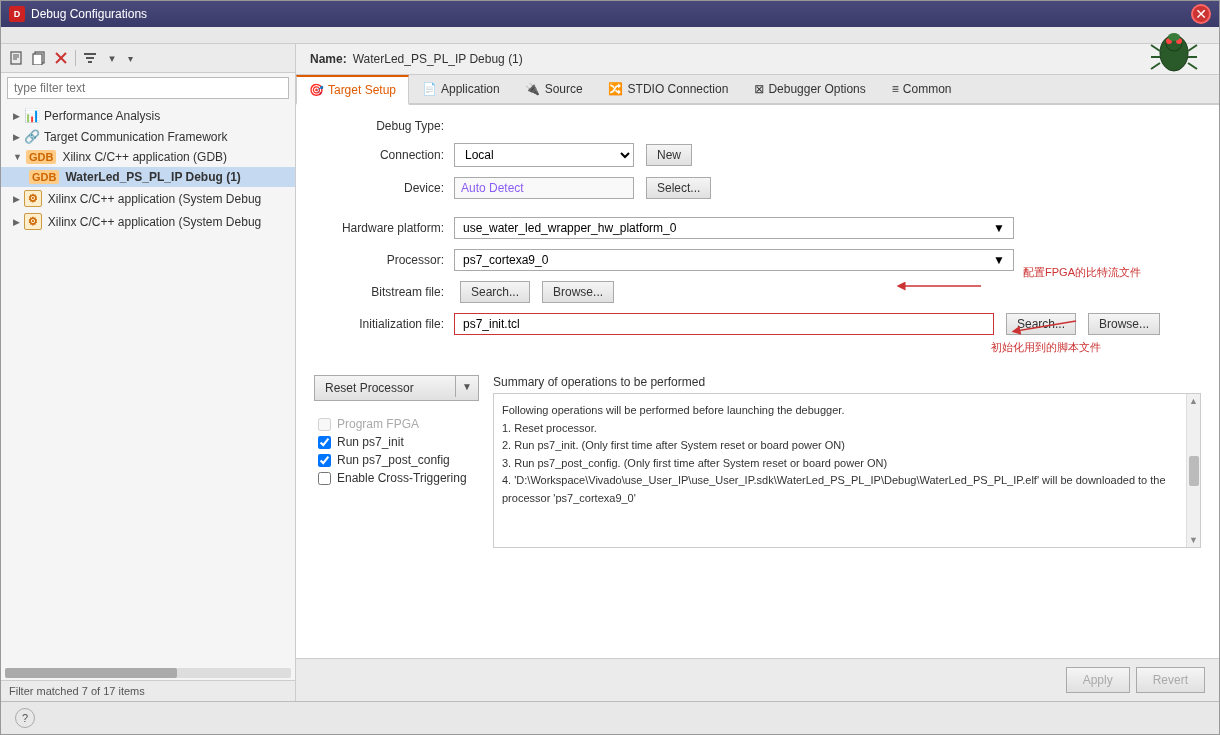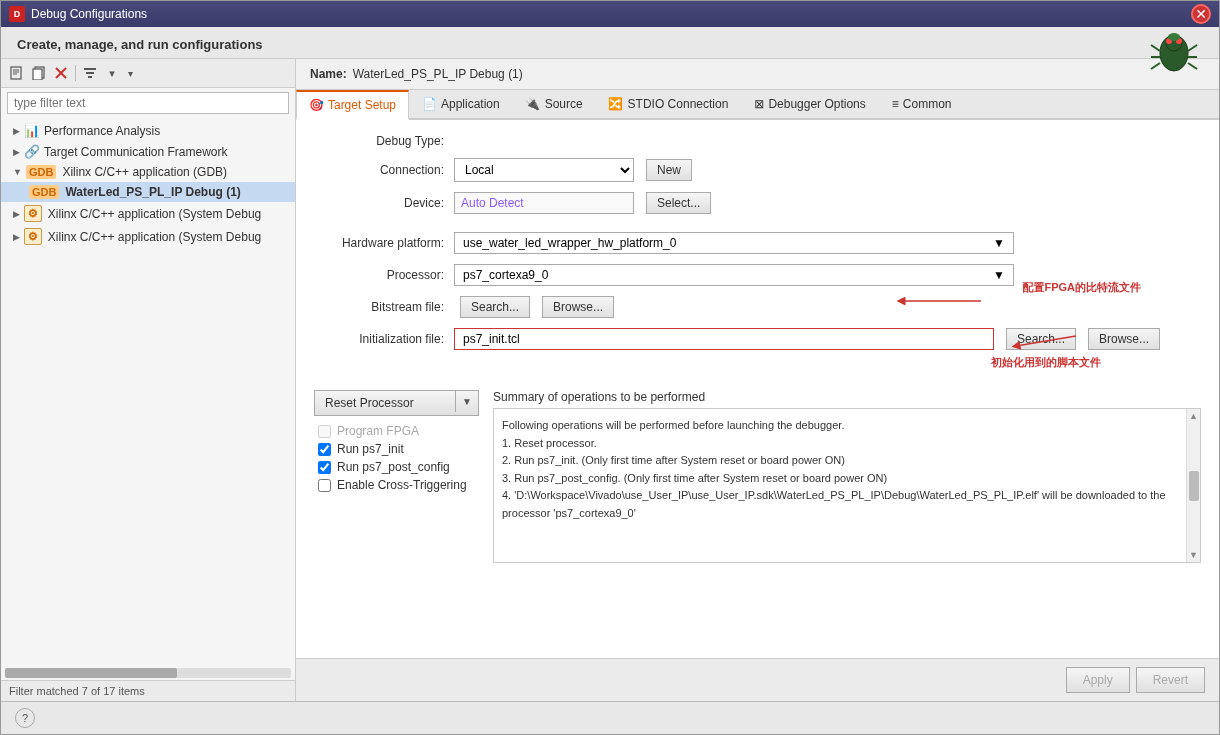--- a/index.html
+++ b/index.html
@@ -49,21 +49,21 @@
     
     select.form-select { padding: 3px 6px; border: 1px solid #aaa; background: white; font-size: 12px; min-width: 180px; cursor: pointer; }
     input.form-input { padding: 3px 6px; border: 1px solid #aaa; background: #f9f9f9; font-size: 12px; color: #8b5cf6; }
     .btn-small { padding: 3px 10px; border: 1px solid #aaa; background: linear-gradient(to bottom, #f5f5f5, #e0e0e0); font-size: 12px; cursor: pointer; color: #333; margin-left: 6px; }
     
     .dropdown-select { padding: 3px 6px; border: 1px solid #aaa; background: white; font-size: 12px; min-width: 350px; cursor: pointer; display: flex; align-items: center; justify-content: space-between; }
     
     .bottom-section { display: flex; gap: 14px; padding: 0 0 10px 0; }
     
     .left-controls { width: 165px; flex-shrink: 0; }
-    .reset-btn { display: flex; align-items: flex-start; border: 1px solid #aaa; background: linear-gradient(to bottom, #f5f5f5, #e0e0e0); margin-bottom: 8px; cursor: pointer; }
+    .reset-btn { display: flex; align-items: flex-start; border: 1px solid #aaa; background: linear-gradient(to bottom, #f5f5f5, #e0e0e0); margin-bottom: 16px; cursor: pointer; }
     .reset-btn-main { padding: 5px 10px; font-size: 12px; color: #333; flex: 1; }
     .reset-btn-arrow { padding: 5px 6px; border-left: 1px solid #aaa; font-size: 10px; color: #555; }
     
     .checkbox-row { display: flex; align-items: center; gap: 6px; margin-bottom: 4px; padding-left: 4px; }
     .checkbox-row input[type="checkbox"] { cursor: pointer; }
     .checkbox-label { font-size: 12px; color: #333; }
     .checkbox-label.disabled { color: #aaa; }
     
     .summary-area { flex: 1; }
     .summary-title { font-size: 12px; color: #333; margin-bottom: 4px; }
@@ -74,35 +74,34 @@
     .btn-main.disabled { color: #aaa; cursor: default; }
     
     
     .very-bottom { display: flex; align-items: center; justify-content: space-between; padding: 6px 14px; border-top: 1px solid #bbb; background: #e8e8e8; }
     .help-btn { width: 20px; height: 20px; border: 1px solid #aaa; border-radius: 50%; display: flex; align-items: center; justify-content: center; font-size: 11px; cursor: pointer; color: #555; }
     .action-btns { display: flex; gap: 6px; }
     .btn-debug { padding: 5px 20px; border: 1px solid #88aacc; background: linear-gradient(to bottom, #f0f5ff, #dce8f8); font-size: 12px; cursor: pointer; color: #333; }
     .btn-close { padding: 5px 16px; border: 1px solid #aaa; background: linear-gradient(to bottom, #f5f5f5, #e0e0e0); font-size: 12px; cursor: pointer; color: #333; }
     
     
-    .cn-annotation { color: #cc3333; font-size: 11px; font-weight: bold; }
+    .cn-annotation { color: #cc3333; font-size: 11px; font-weight: normal; }
   </style>
 </head>
 <body>
 
 <div class="window">
 
   <div class="title-bar">
     <div class="title-bar-icon">D</div>
     <span class="title-bar-text">Debug Configurations</span>
     <div class="title-bar-close">✕</div>
   </div>
 
   <div class="header-bar" style="position:relative;">
-    <span class="header-title">Create, manage, and run configurations</span>
     
     <div style="position:absolute; right:20px; top:-4px;">
       <svg width="50" height="55" viewBox="0 0 50 55">
         <ellipse cx="25" cy="30" rx="14" ry="18" fill="#2a5a2a" stroke="#1a3a1a" stroke-width="1"></ellipse>
         <ellipse cx="25" cy="20" rx="8" ry="8" fill="#2a5a2a" stroke="#1a3a1a" stroke-width="1"></ellipse>
         <line x1="11" y1="28" x2="2" y2="22" stroke="#2a5a2a" stroke-width="2"></line>
         <line x1="11" y1="34" x2="2" y2="34" stroke="#2a5a2a" stroke-width="2"></line>
         <line x1="11" y1="40" x2="2" y2="46" stroke="#2a5a2a" stroke-width="2"></line>
         <line x1="39" y1="28" x2="48" y2="22" stroke="#2a5a2a" stroke-width="2"></line>
         <line x1="39" y1="34" x2="48" y2="34" stroke="#2a5a2a" stroke-width="2"></line>

